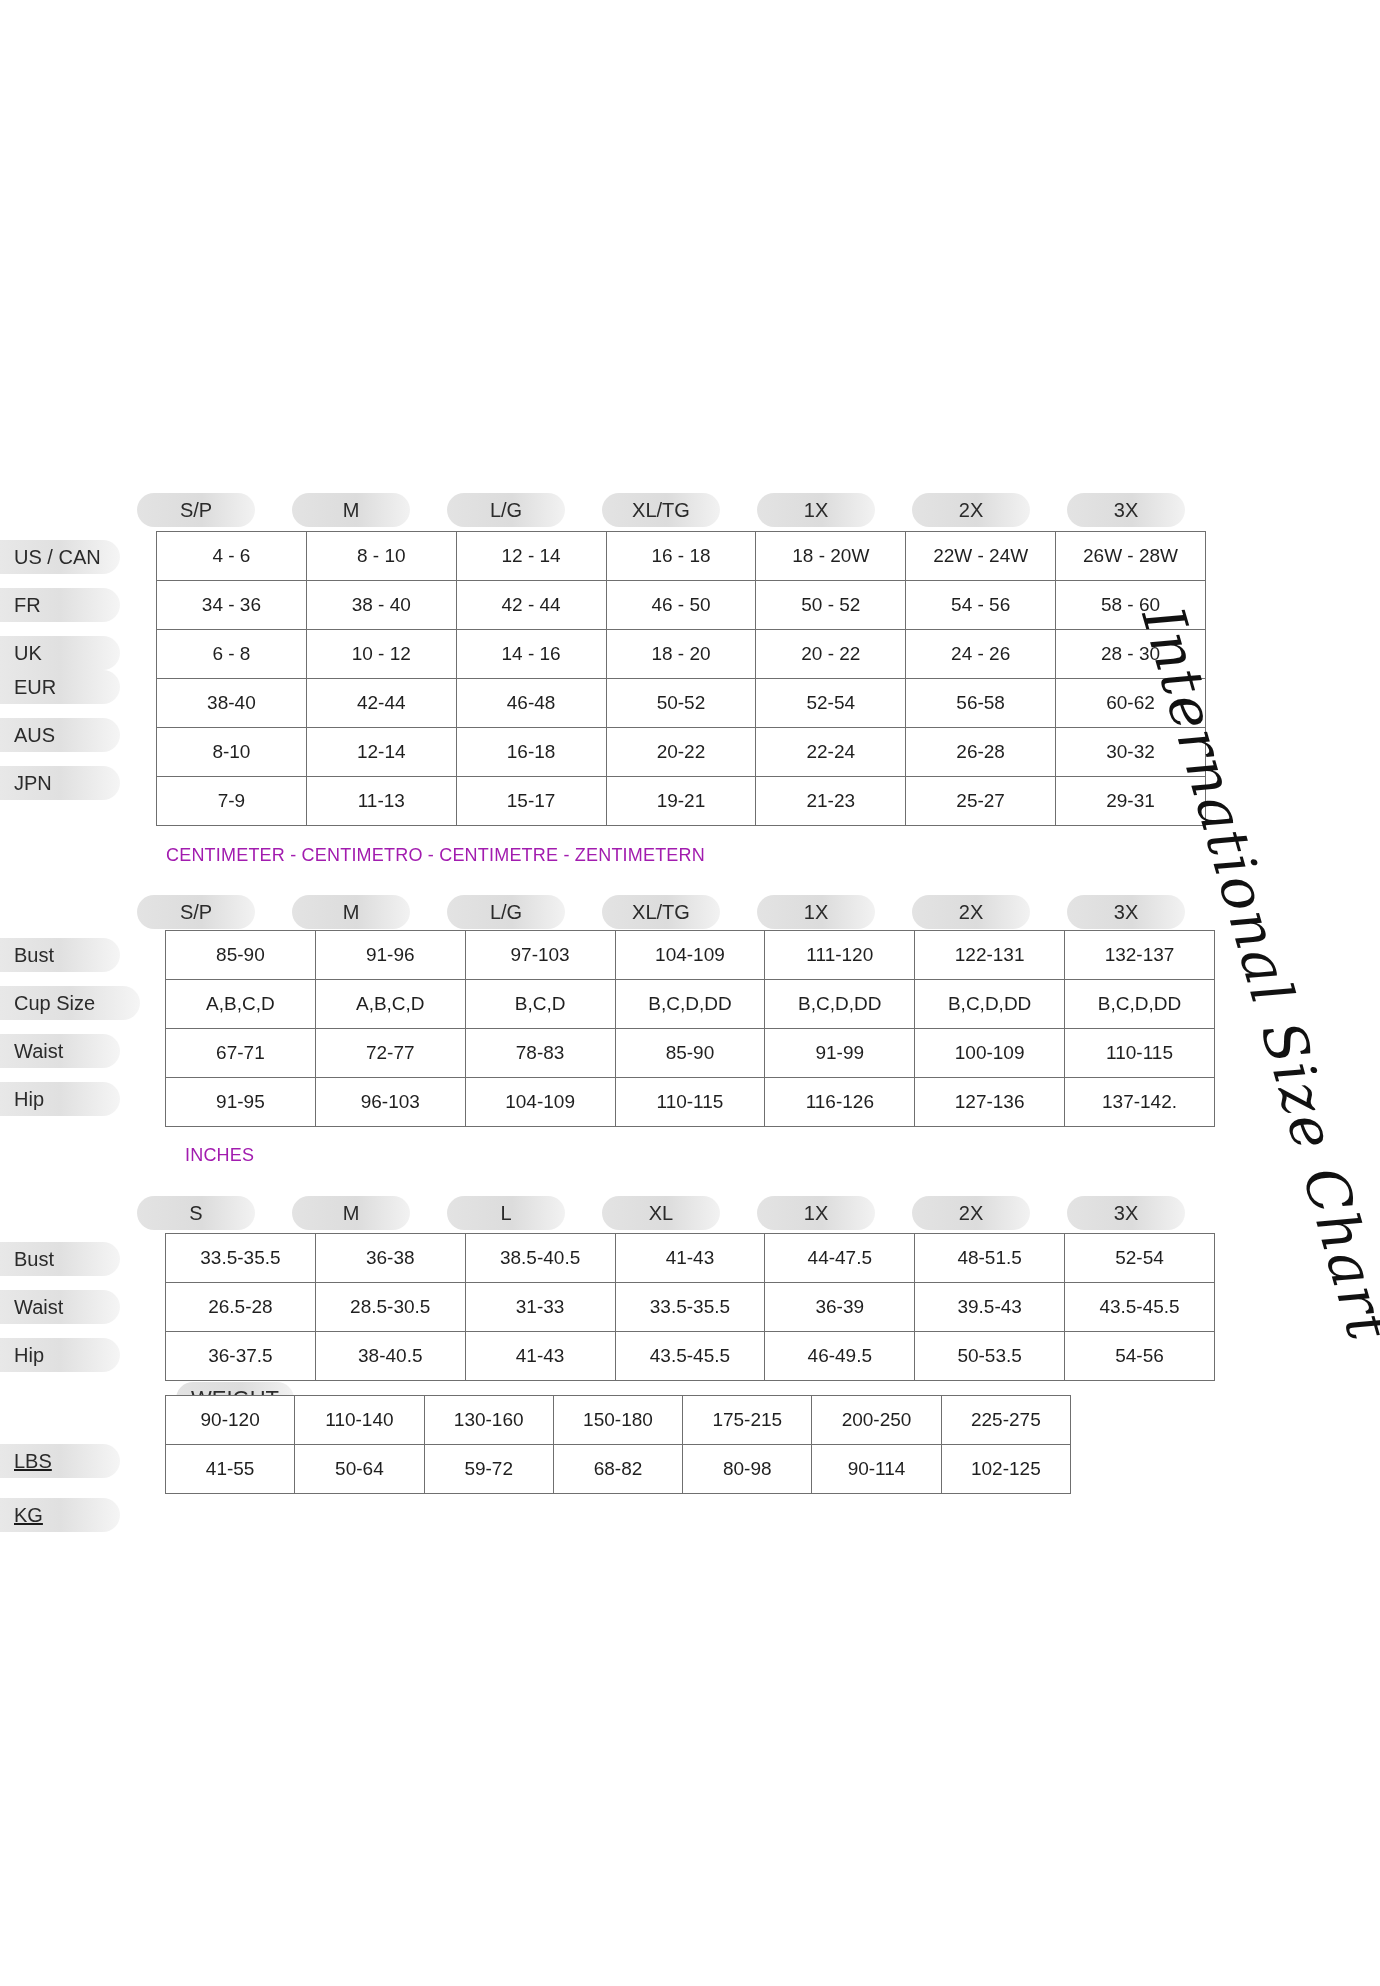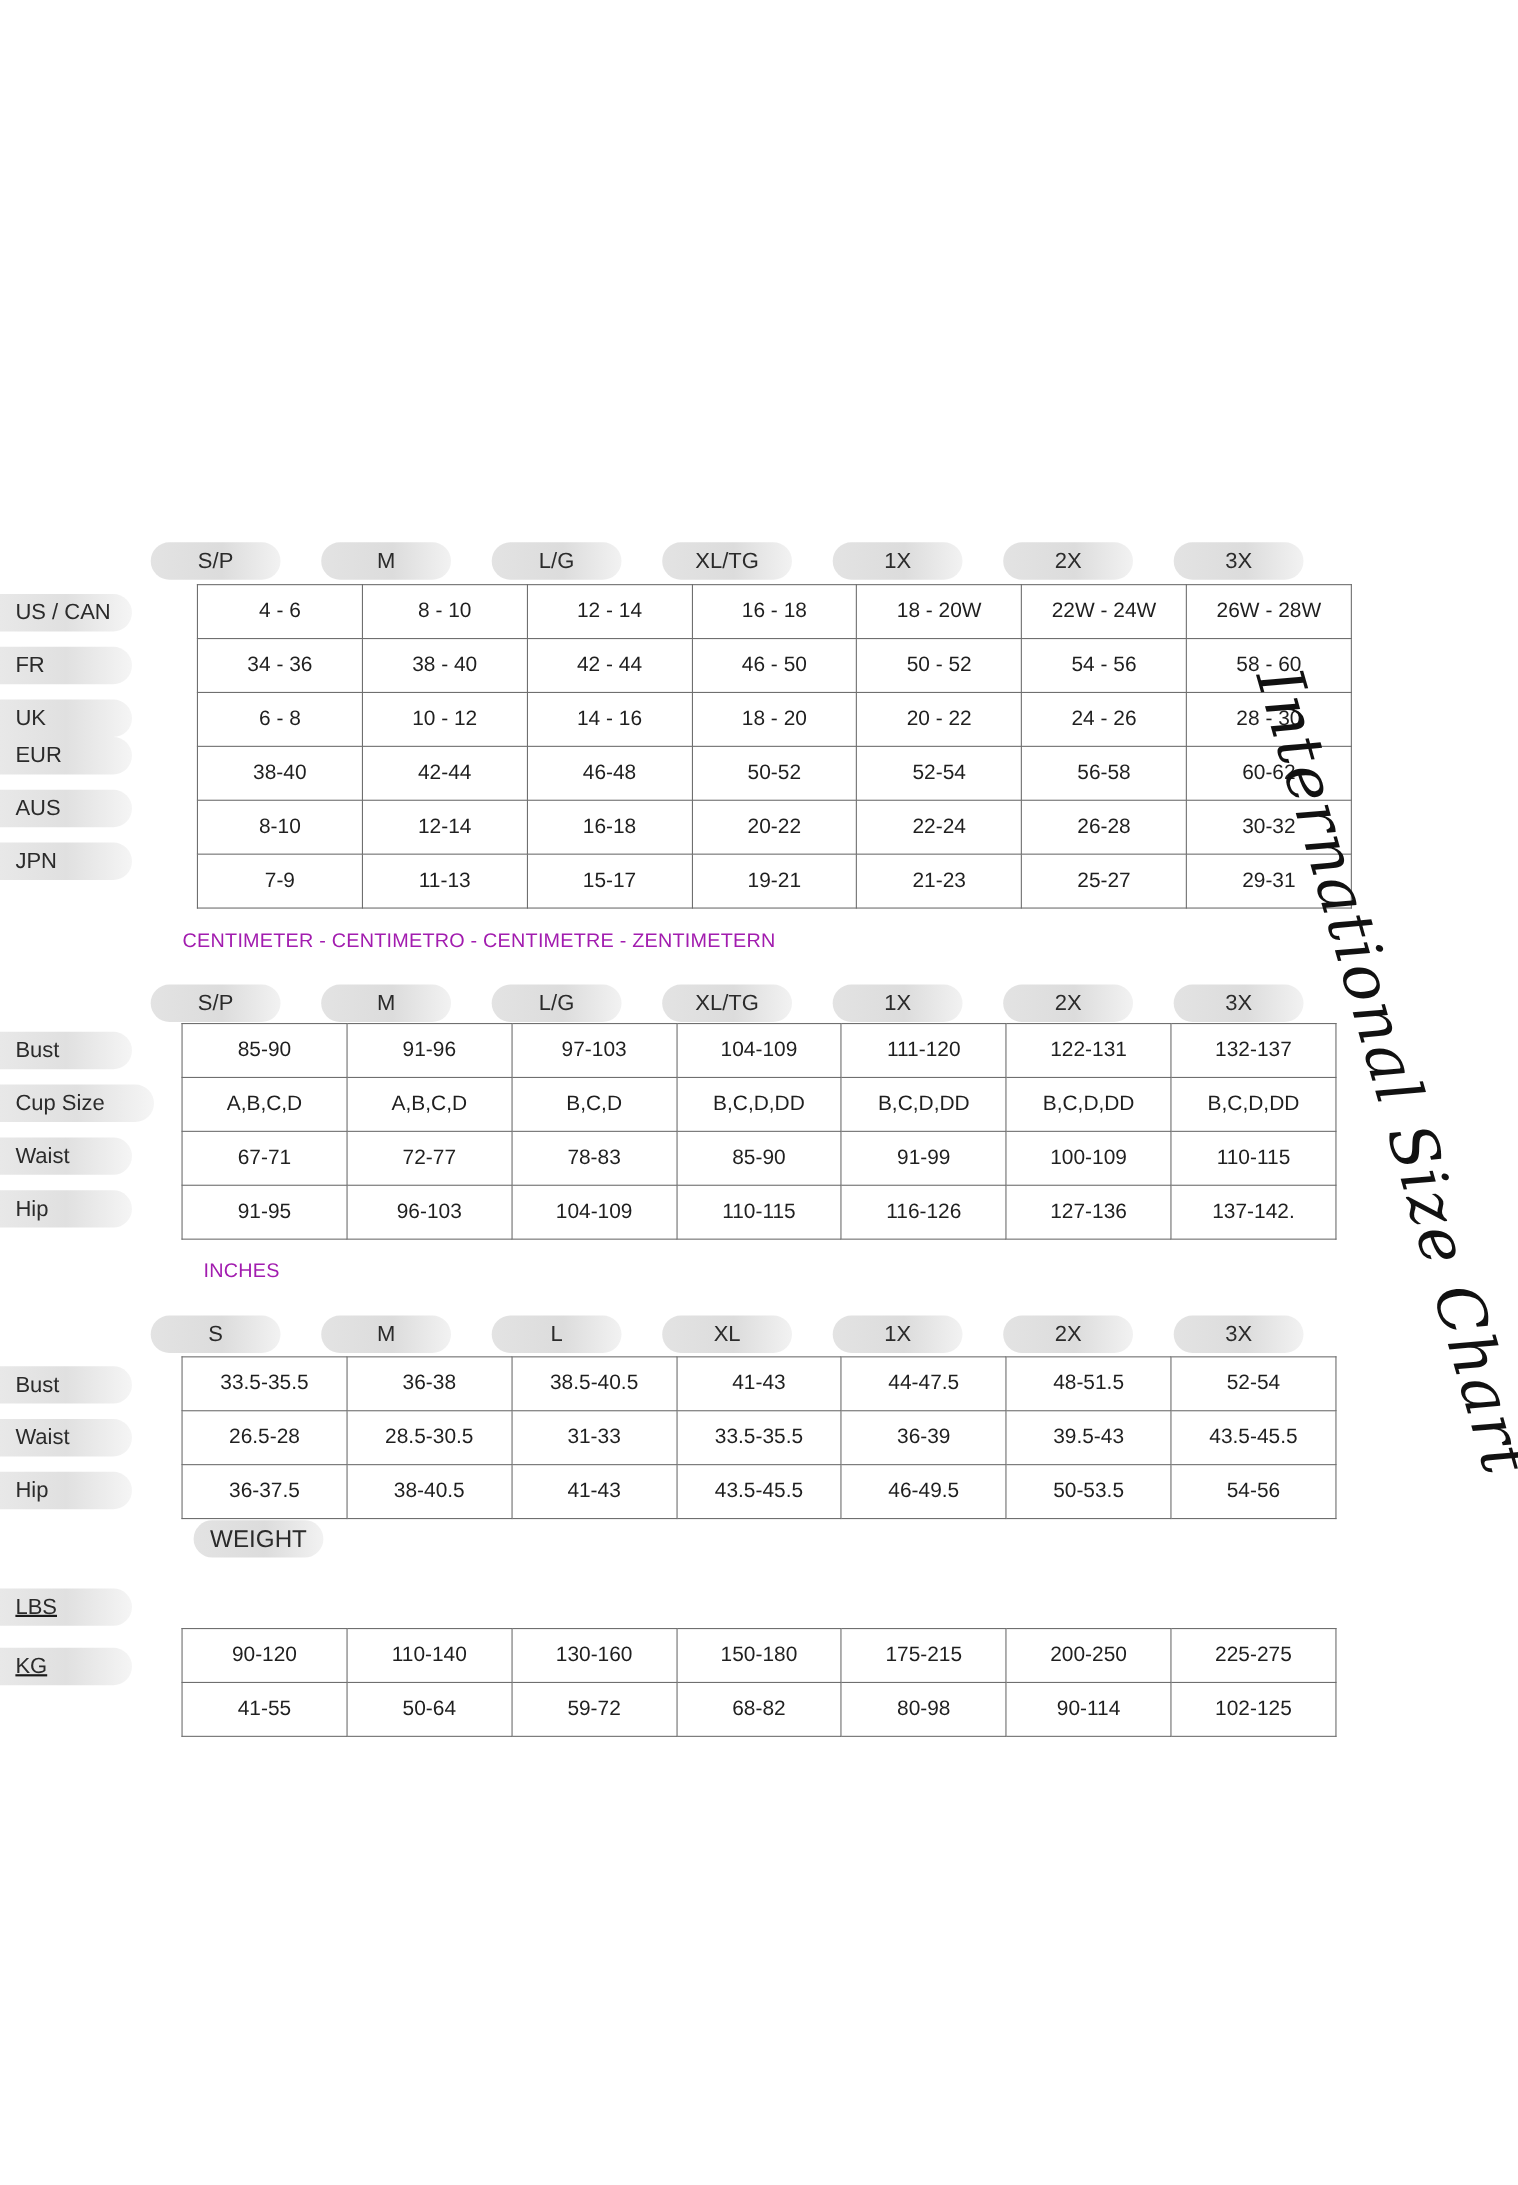--- a/index.html
+++ b/index.html
@@ -140,21 +140,21 @@
 
   <div class="label-col" style="left:0px; top:540px;">
     <div class="pill" style="margin-bottom:14px;">US / CAN</div>
     <div class="pill" style="margin-bottom:14px;">FR</div>
     <div class="pill" style="">UK</div>
     <div class="pill" style="margin-bottom:14px;">EUR</div>
     <div class="pill" style="margin-bottom:14px;">AUS</div>
     <div class="pill" style="margin-bottom:14px;">JPN</div>
   </div>
 
-  <table class="grid" style="left:179px; top:531px; width:1050px;">
+  <table class="grid" style="left:156px; top:531px; width:1050px;">
     <tbody>
         <tr>
       <td>4 - 6</td>
       <td>8 - 10</td>
       <td>12 - 14</td>
       <td>16 - 18</td>
       <td>18 - 20W</td>
       <td>22W - 24W</td>
       <td>26W - 28W</td>
     </tr>
@@ -316,21 +316,21 @@
   </tbody>
     </table>
 
   <div class="weight-pill" style="left:176px; top:1382px;">WEIGHT</div>
 
   <div class="label-col" style="left:0px; top:1444px;text-decoration:underline;">
     <div class="pill" style="margin-bottom:14px;">LBS</div>
     <div class="pill" style="margin-bottom:14px;margin-top:20px;">KG</div>
   </div>
 
-  <table class="grid" style="left:165px; top:1480px; width:1050px;">
+  <table class="grid" style="left:165px; top:1395px; width:906px;">
     <tbody>
         <tr>
       <td>90-120</td>
       <td>110-140</td>
       <td>130-160</td>
       <td>150-180</td>
       <td>175-215</td>
       <td>200-250</td>
       <td>225-275</td>
     </tr>

